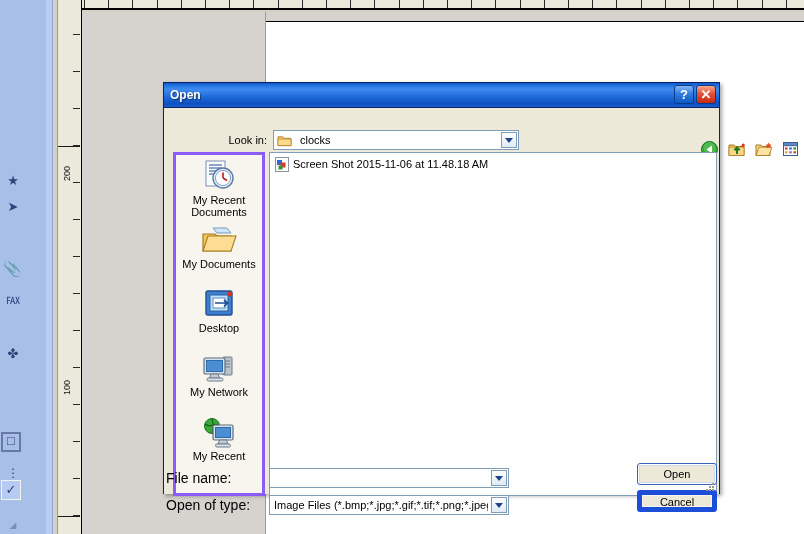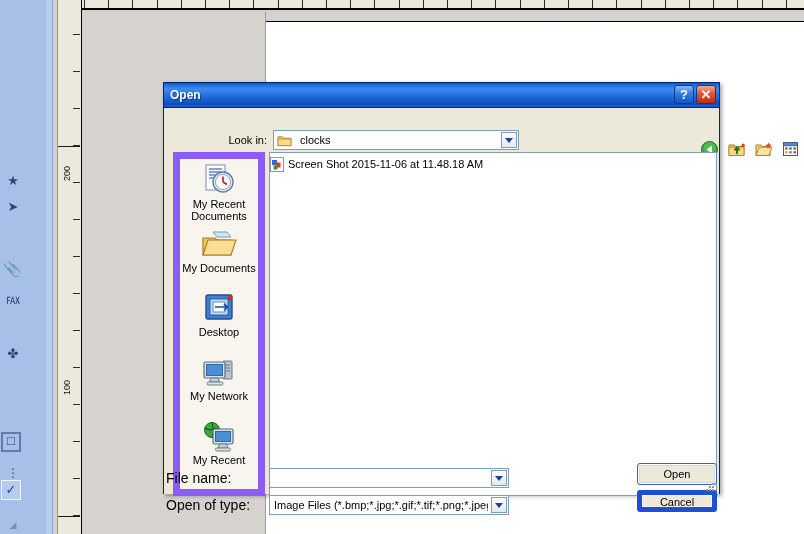--- a/index.html
+++ b/index.html
@@ -130,41 +130,41 @@
   }
 
   .nav-toolbar{
     position:absolute;left:535px;top:10px;display:flex;align-items:center;gap:6px;height:22px;
   }
   .nav-btn{width:21px;height:20px;display:flex;align-items:center;justify-content:center;}
 
   
   .places-bar{
     position:absolute;left:9px;top:44px;width:92px;height:344px;
-    background:#f7f5ed;border:7px solid #8b5cf6;
+    background:#f7f5ed;border:3px solid #8b5cf6;
     box-sizing:border-box;
   }
   .place{
     position:relative;height:64px;display:flex;flex-direction:column;
     align-items:center;justify-content:flex-start;padding-top:4px;box-sizing:border-box;
   }
   .place .ico{height:33px;display:flex;align-items:flex-end;justify-content:center;}
   .place .lbl{
     font-size:11px;color:#000;text-align:center;line-height:12px;margin-top:2px;
     width:90px;
   }
 
   
   .file-list{
     position:absolute;left:105px;top:44px;width:448px;height:344px;
     background:#fff;border:1px solid #7f9db9;box-sizing:border-box;
     overflow:hidden;
   }
   .file-row{
-    display:flex;align-items:center;height:16px;margin-top:3px;
+    display:flex;align-items:center;height:16px;padding-left:5px;margin-top:3px;
   }
   .file-row .fname{font-size:11px;color:#000;margin-left:4px;white-space:nowrap;}
 
   
   .bottom-row{
     position:absolute;height:20px;display:flex;align-items:center;
   }
   #filename-row{left:0;top:360px;width:553px;}
   #filetype-row{left:0;top:387px;width:553px;}
   .bottom-label{width:105px;padding-left:2px;font-size:14px;color:#000;box-sizing:border-box;}

